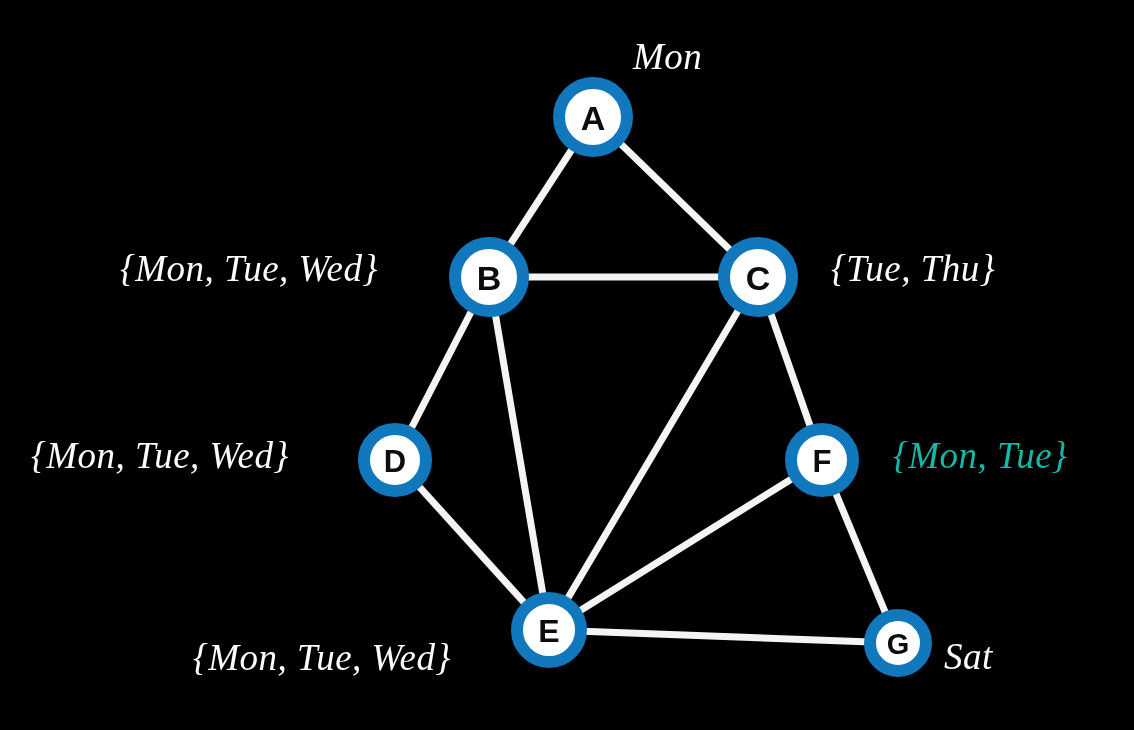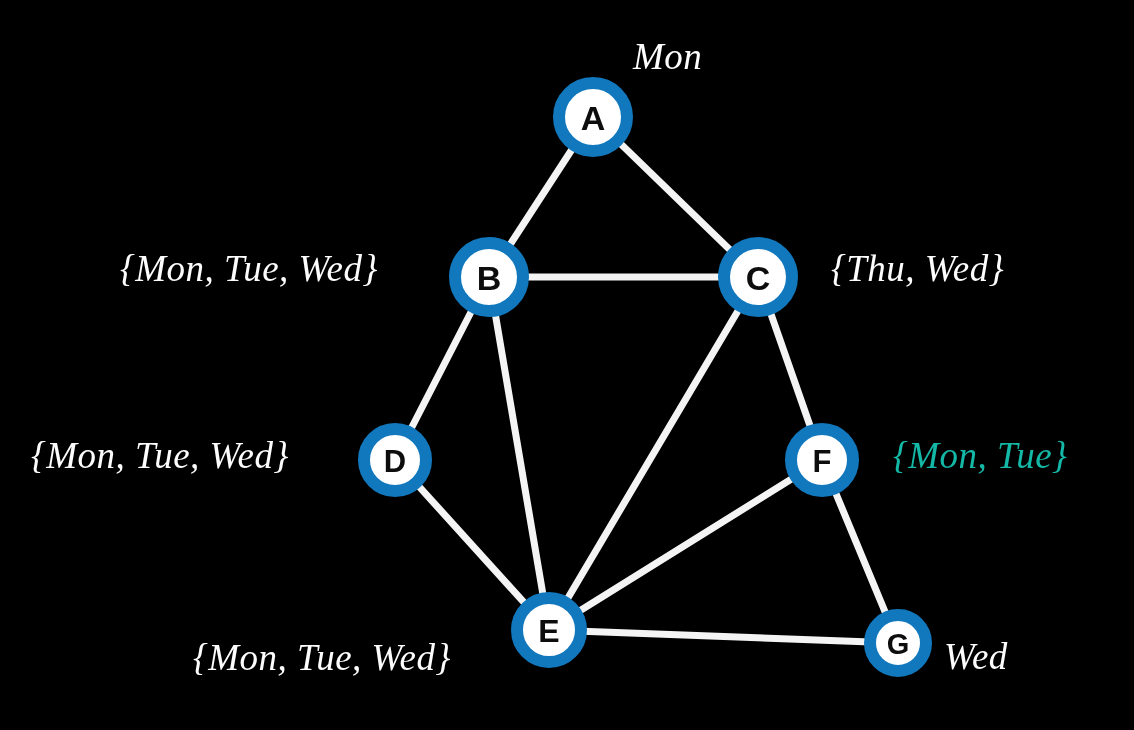--- a/index.html
+++ b/index.html
@@ -100,20 +100,20 @@
         <g>
           <circle class="node-ring" cx="898" cy="643" r="28" fill="#ffffff" stroke="#1178be" stroke-width="10"></circle>
           <text class="node-letter" x="898" y="644" font-size="29" fill="#0d0d0d">G</text>
         </g>
       </g>
   </svg>
 
   <div id="labels-layer">
       <div class="domain-label align-left" style="left: 633px; top: 38px; color: rgb(253, 253, 253);">Mon</div>
       <div class="domain-label align-left" style="left: 120px; top: 250px; color: rgb(253, 253, 253);">{Mon, Tue, Wed}</div>
-      <div class="domain-label align-left" style="left: 831px; top: 250px; color: rgb(253, 253, 253);">{Thu, Wed}</div>
+      <div class="domain-label align-left" style="left: 831px; top: 250px; color: rgb(253, 253, 253);">{Tue, Thu}</div>
       <div class="domain-label align-left" style="left: 31px; top: 437px; color: rgb(253, 253, 253);">{Mon, Tue, Wed}</div>
       <div class="domain-label align-left" style="left: 893px; top: 437px; color: #14b8a6;">{Mon, Tue}</div>
       <div class="domain-label align-left" style="left: 193px; top: 639px; color: rgb(253, 253, 253);">{Mon, Tue, Wed}</div>
-      <div class="domain-label align-left" style="left: 944px; top: 638px; color: rgb(253, 253, 253);">Wed</div>
+      <div class="domain-label align-left" style="left: 944px; top: 638px; color: rgb(253, 253, 253);">Sat</div>
     </div>
 
 </div>
 
 </body></html>

